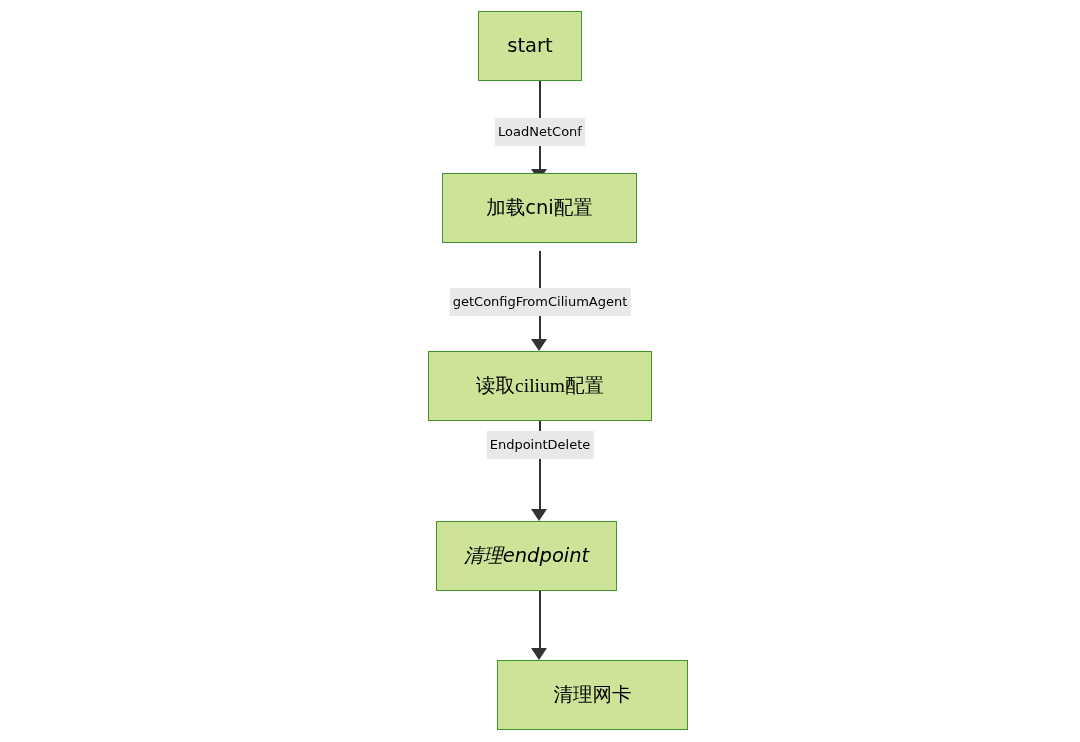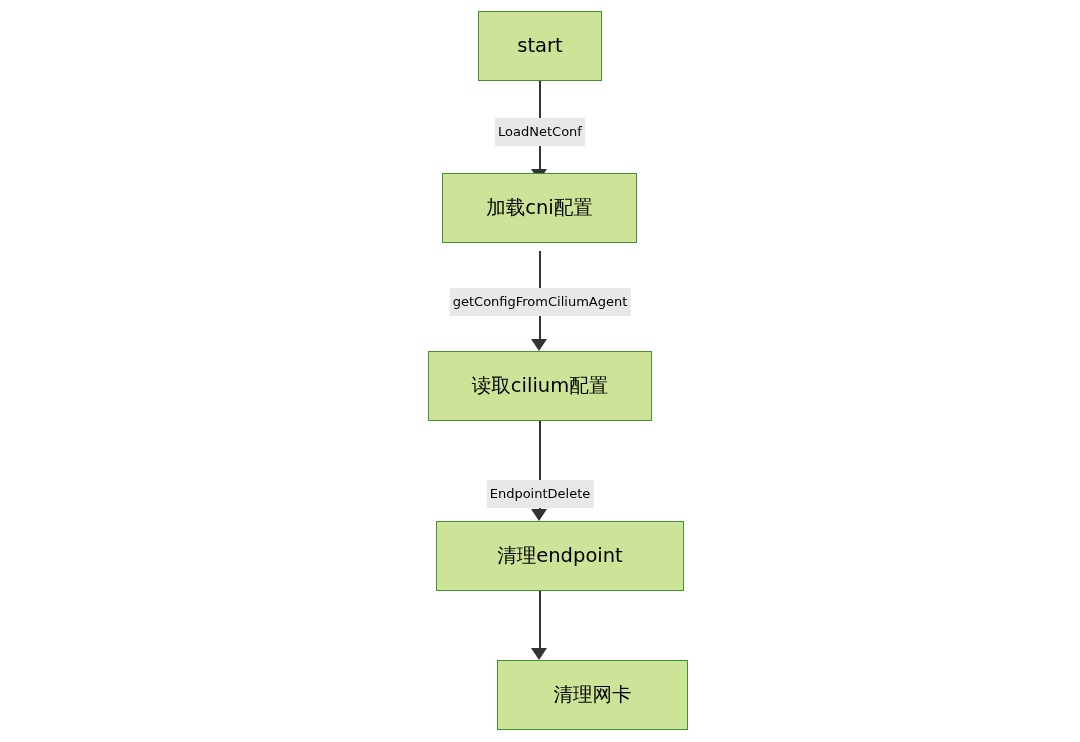--- a/index.html
+++ b/index.html
@@ -33,24 +33,24 @@
     height: 70px;
   }
   .node-label {
     font-size: 19.5px;
     line-height: 1;
     color: #000000;
     white-space: nowrap;
     text-align: center;
   }
 
-  .node-start   { left: 478px; top: 11px;  width: 124px; }
+  .node-start   { left: 478px; top: 11px;  width: 104px; }
   .node-cni     { left: 442px; top: 173px; width: 195px; }
-  .node-cilium  { left: 428px; top: 351px; width: 224px; }
-  .node-ep      { left: 436px; top: 521px; width: 248px; }
+  .node-cilium  { left: 428px; top: 351px; width: 224px; font-family: Liberation Serif, serif; }
+  .node-ep      { left: 436px; top: 521px; width: 181px; font-style: italic; }
   .node-nic     { left: 457px; top: 660px; width: 191px; margin-left: 40px; }
 
   
   .edge-line {
     position: absolute;
     left: 539px;
     width: 1.7px;
     background: #333333;
   }
   .edge-1 { top: 81px;  height: 91px; }
@@ -81,21 +81,21 @@
     font-size: 13px;
     line-height: 28px;
     height: 28px;
     padding: 0 3px;
     white-space: nowrap;
     transform: translateX(-50%);
     text-align: center;
   }
   .elabel-1 { left: 540px; top: 118px; }
   .elabel-2 { left: 540px; top: 288px; }
-  .elabel-3 { left: 540px; top: 480px; }
+  .elabel-3 { left: 540px; top: 431px; }
 </style>
 </head>
 <body>
 
 <div id="flowchart">
 
   <div class="node node-start">
     <span class="node-label">start</span>
   </div>
 

